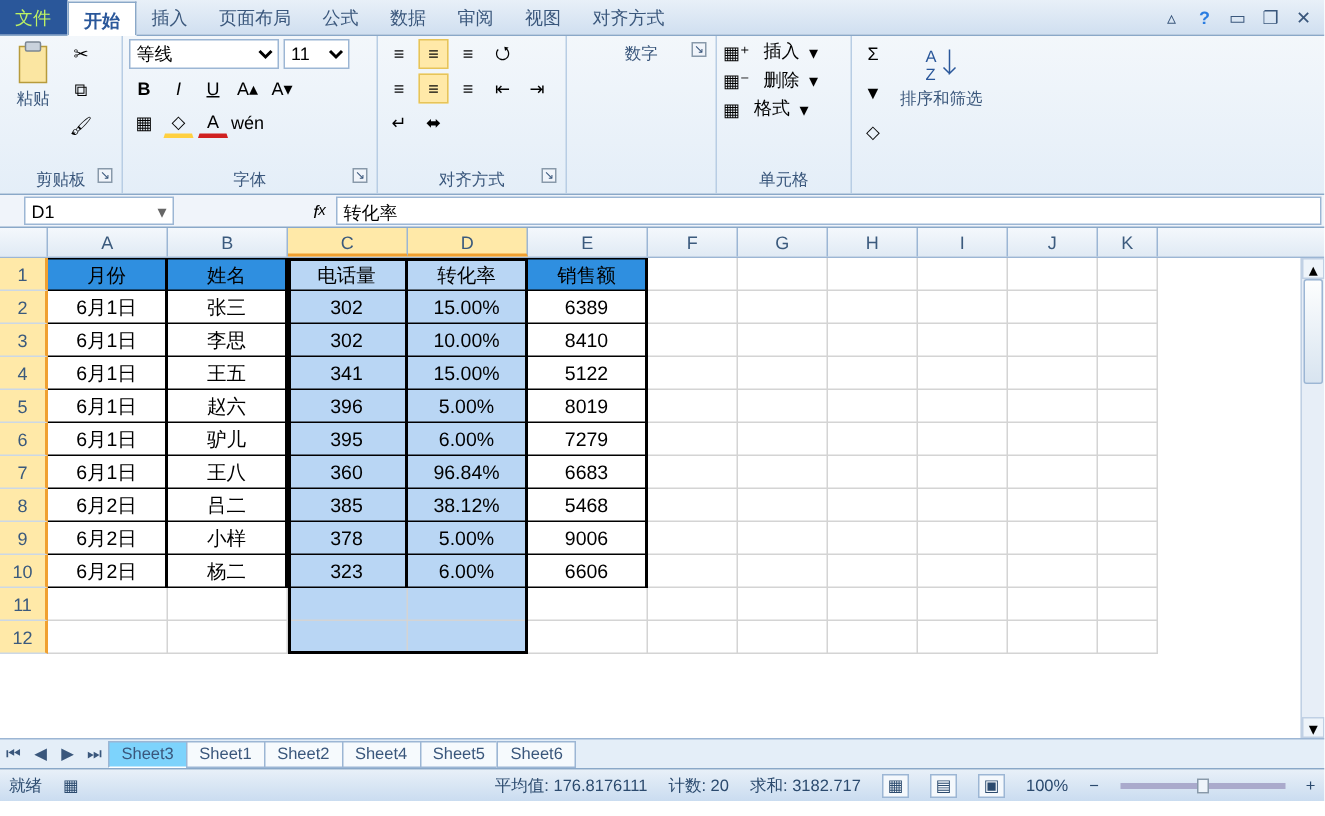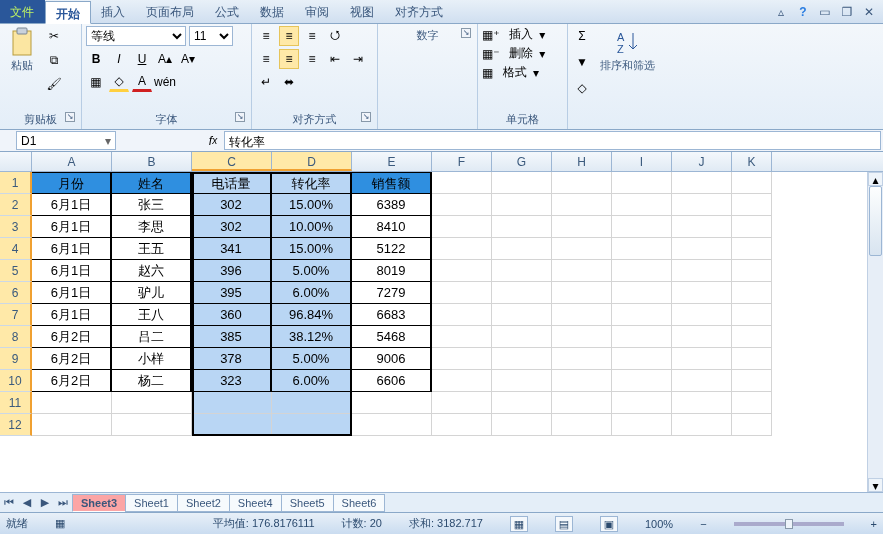--- a/index.html
+++ b/index.html
@@ -54,22 +54,22 @@
 .cell.hdr { background: #2f8fe0; color: #000; font-weight: normal; }
 .cell.databorder { border-right: 2px solid #000000; border-bottom: 1px solid #000; }
 .row.firstdata .cell.databorder { border-top: 1px solid #000; }
 .cell.sel { background: #b9d6f4; }
 .selection-outline { position: absolute; border: 2px solid #000; pointer-events: none; }
 
 
 .sheettabs { height: 20px; background: #e4eef8; border-top: 1px solid #9cb6d4; display: flex; align-items: center; font-size: 11px; }
 .sheetnav { width: 18px; text-align: center; color: #3a577c; }
 .sheettab { padding: 2px 8px; background: #f6fafd; border: 1px solid #9cb6d4; margin-right: -1px; color: #3a577c; }
-.sheettab.active { background: #fca5a5; border-bottom: 1px solid #fff; font-weight: bold; }
-.statusbar { height: 22px; background: linear-gradient(#e8f0f8,#cadcf0); border-top: 1px solid #8aa8c8; display: flex; align-items: center; padding: 0 6px; font-size: 11px; color: #2b4a6e; gap: 27px; }
+.sheettab.active { background: #7dd3fc; border-bottom: 1px solid #fff; font-weight: normal; }
+.statusbar { height: 22px; background: linear-gradient(#e8f0f8,#cadcf0); border-top: 1px solid #8aa8c8; display: flex; align-items: center; padding: 0 6px; font-size: 11px; color: #2b4a6e; gap: 14px; }
 .statusbar .spacer { flex: 1; }
 .zoomslider { width: 110px; height: 4px; background: #aac; position: relative; }
 .zoomslider .thumb { position: absolute; left: 50%; top: -3px; width: 8px; height: 10px; background: #eef4fa; border:1px solid #89a; transform: translateX(-50%);}
 .viewbtn { width:18px; height:16px; border:1px solid #9cb6d4; background:#f4f8fc; text-align:center; line-height:14px; }
 
 
 .vscroll { position:absolute; right:0; top:20px; bottom:0; width:16px; background:#e7eef7; border-left:1px solid #c0d0e4; }
 .vscroll .vthumb { position:absolute; left:1px; right:1px; top:14px; height:70px; background:linear-gradient(#fdfefe,#d8e4f0); border:1px solid #9cb6d4; border-radius:2px; }
 .vscroll .arup,.vscroll .ardn { position:absolute; left:0; right:0; height:14px; text-align:center; line-height:14px; background:#eef4fa; border:1px solid #c0d0e4; }
 .vscroll .arup { top:0; } .vscroll .ardn { bottom:0; }

